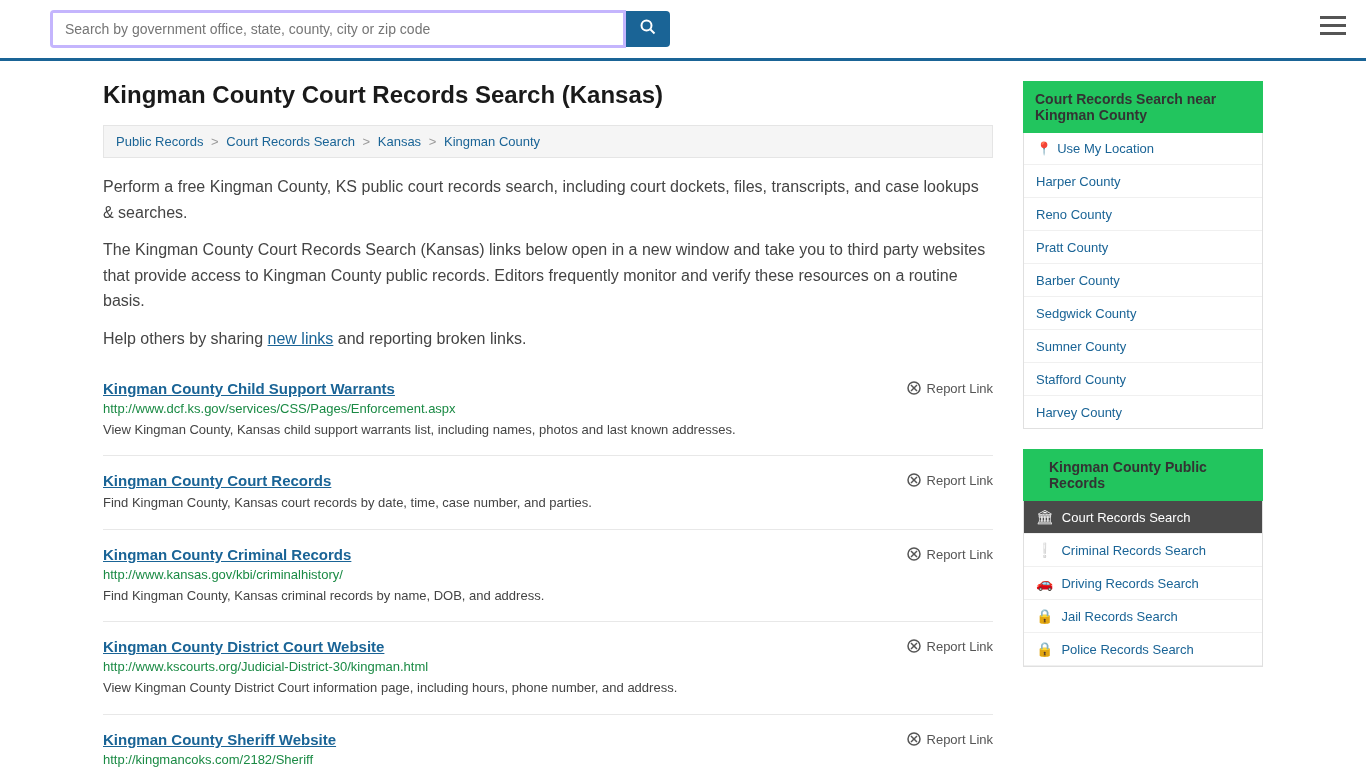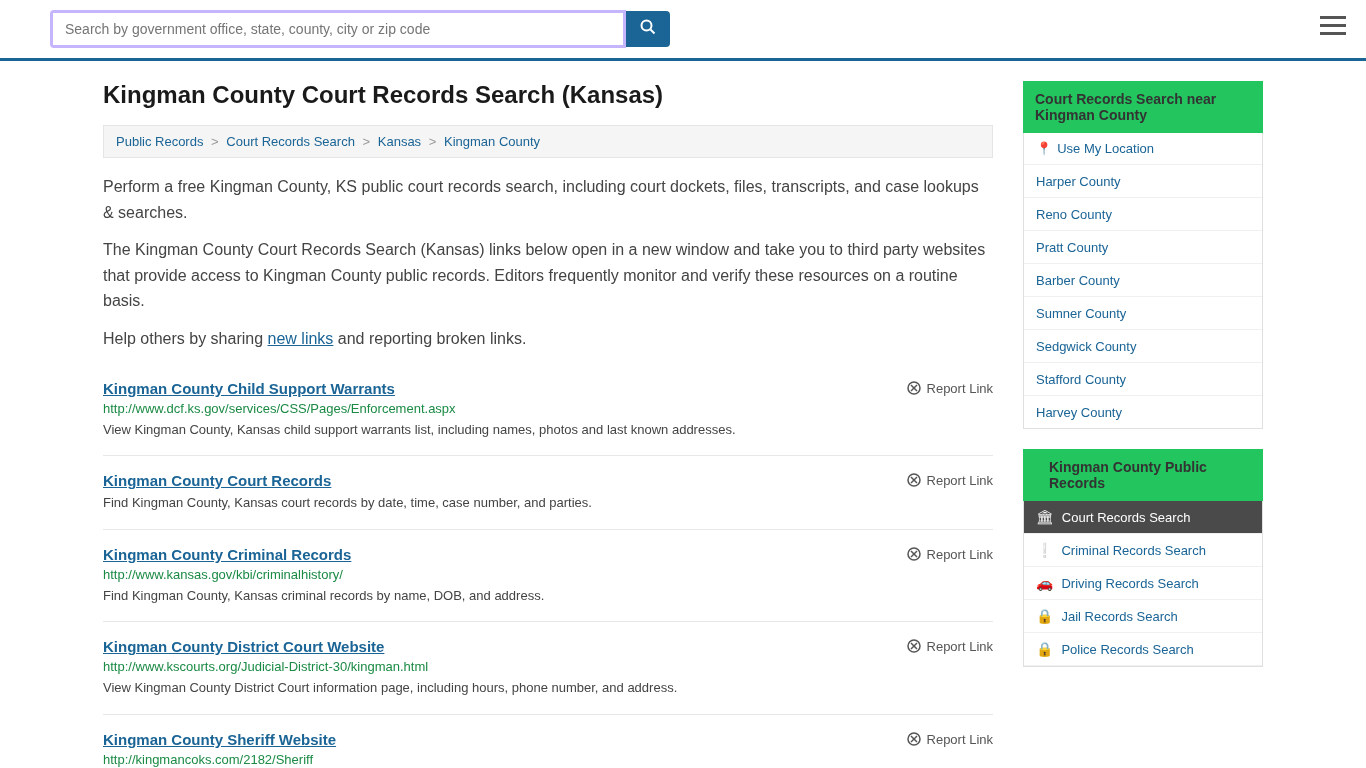--- a/index.html
+++ b/index.html
@@ -351,22 +351,22 @@
         <div class="use-location">
           <span class="pin-icon">📍</span>
           <a href="#">Use My Location</a>
         </div>
       </div>
       <div id="nearby-counties">
           <div class="sidebar-link-item"><a href="#">Harper County</a></div>
           <div class="sidebar-link-item"><a href="#">Reno County</a></div>
           <div class="sidebar-link-item"><a href="#">Pratt County</a></div>
           <div class="sidebar-link-item"><a href="#">Barber County</a></div>
+          <div class="sidebar-link-item"><a href="#">Sedgwick County</a></div>
           <div class="sidebar-link-item"><a href="#">Sumner County</a></div>
-          <div class="sidebar-link-item"><a href="#">Sedgwick County</a></div>
           <div class="sidebar-link-item"><a href="#">Stafford County</a></div>
           <div class="sidebar-link-item"><a href="#">Harvey County</a></div>
         </div>
     </div>
 
     <div class="sidebar-section-title public-records-section">Kingman County Public Records</div>
     <div class="sidebar-links">
       <div id="public-records-items">
           <div class="sidebar-record-item active">
             <span class="rec-icon">🏛</span>

